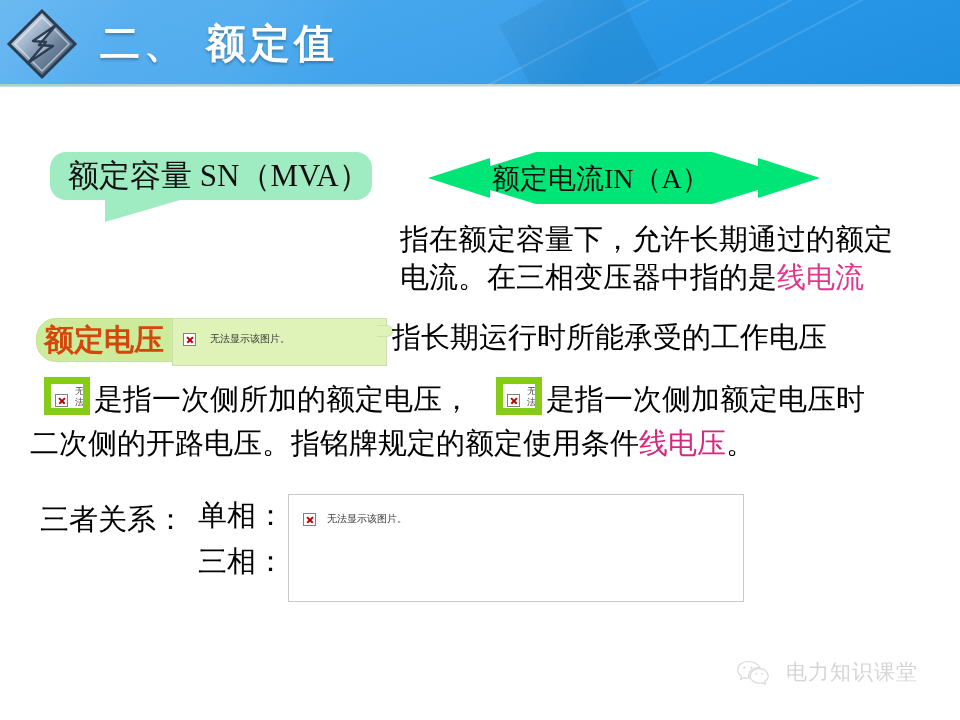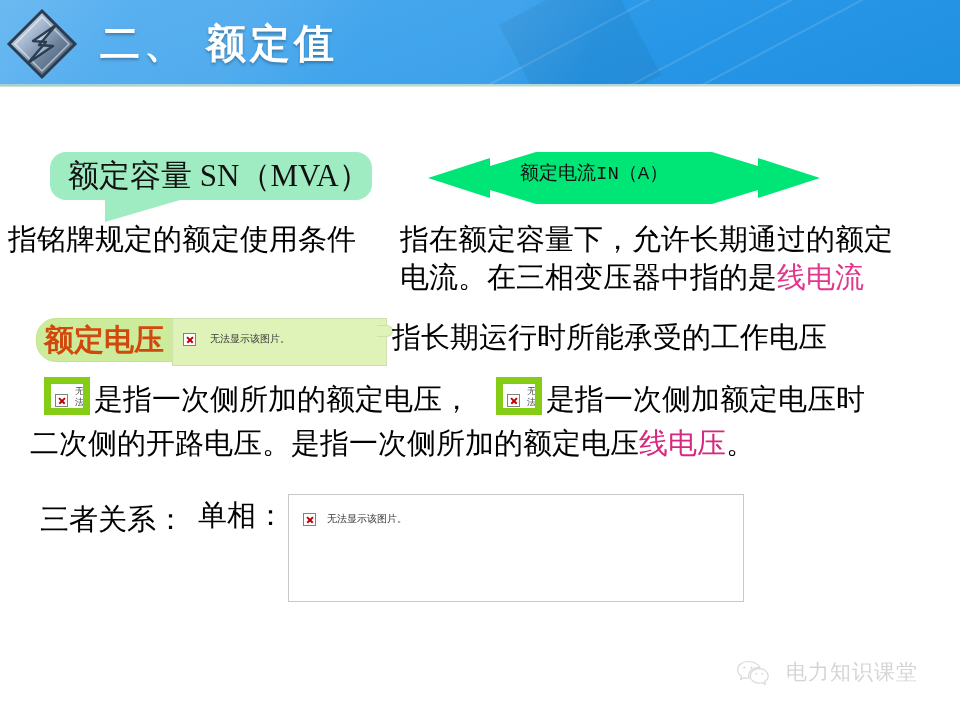--- a/index.html
+++ b/index.html
@@ -108,25 +108,24 @@
 
   
   #arrow-current {
     position: absolute;
     left: 428px; top: 152px;
     width: 392px; height: 52px;
   }
   #arrow-current-label {
     position: absolute;
     left: 492px; top: 160px;
-    font-family: Liberation Mono, monospace;
-    font-size: 19px;
+    font-family: Liberation Serif, serif;
+    font-size: 28px;
     color: #111111;
     white-space: nowrap;
-    margin-left: 28px;
   }
 
   
   #pill-voltage {
     position: absolute;
     left: 36px; top: 318px;
     width: 320px; height: 44px;
     background: #cdec9b;
     border: 1px solid #c3e490;
     border-radius: 20px;
@@ -283,21 +282,20 @@
 
   <div id="bubble-capacity"></div>
   <div id="bubble-capacity-tail"></div>
   <div id="bubble-capacity-label">额定容量 SN（MVA）</div>
 
   <svg id="arrow-current" viewBox="0 0 392 52" preserveAspectRatio="none">
     <polygon points="0,26 62,6 62,14 108,0 284,0 330,14 330,6 392,26 330,46 330,38 284,52 108,52 62,38 62,46" fill="#00e676"></polygon>
   </svg>
   <div id="arrow-current-label">额定电流IN（A）</div>
 
-  <div class="body-text" style="left:8px; top:220px;">指铭牌规定的额定使用条件</div>
 
   <div class="body-text" style="left:400px; top:220px;">指在额定容量下，允许长期通过的额定</div>
   <div class="body-text" style="left:400px; top:258px;"><span>电流。在三相变压器中指的是</span><span class="pink">线电流</span></div>
 
   <div id="pill-voltage"></div>
   <div id="voltage-img-box">
     <span class="broken-icon" style="position:absolute; left:10px; top:14px;"></span>
     <span class="broken-label" style="position:absolute; left:30px; top:13px;">无法显示该图片。</span>
   </div>
   <div id="voltage-img-box-notch"></div>
@@ -309,24 +307,25 @@
     <span class="bi-text">无法显</span>
   </div>
   <div class="body-text" style="left:94px; top:380px;">是指一次侧所加的额定电压，</div>
 
   <div class="broken-inline" style="left:496px; top:377px;">
     <span class="bi-icon"><span class="broken-icon"></span></span>
     <span class="bi-text">无法显</span>
   </div>
   <div class="body-text" style="left:546px; top:380px;">是指一次侧加额定电压时</div>
 
-  <div class="body-text" style="left:30px; top:424px;"><span>二次侧的开路电压。是指一次侧所加的额定电压</span><span class="pink2">线电压</span><span>。</span></div>
+  <div class="body-text" style="left:30px; top:424px;"><span>二次侧的开路电压。指铭牌规定的额定使用条件</span><span class="pink2">线电压</span><span>。</span></div>
 
   <div class="body-text" style="left:40px; top:500px;">三者关系：</div>
   <div class="body-text" style="left:198px; top:496px;">单相：</div>
+  <div class="body-text" style="left:198px; top:542px;">三相：</div>
 
   <div id="relation-box">
     <div id="relation-box-inner">
       <span class="broken-icon"></span>
       <span class="broken-label">无法显示该图片。</span>
     </div>
   </div>
 
   <div id="watermark">
     <svg width="34" height="26" viewBox="0 0 34 26">

